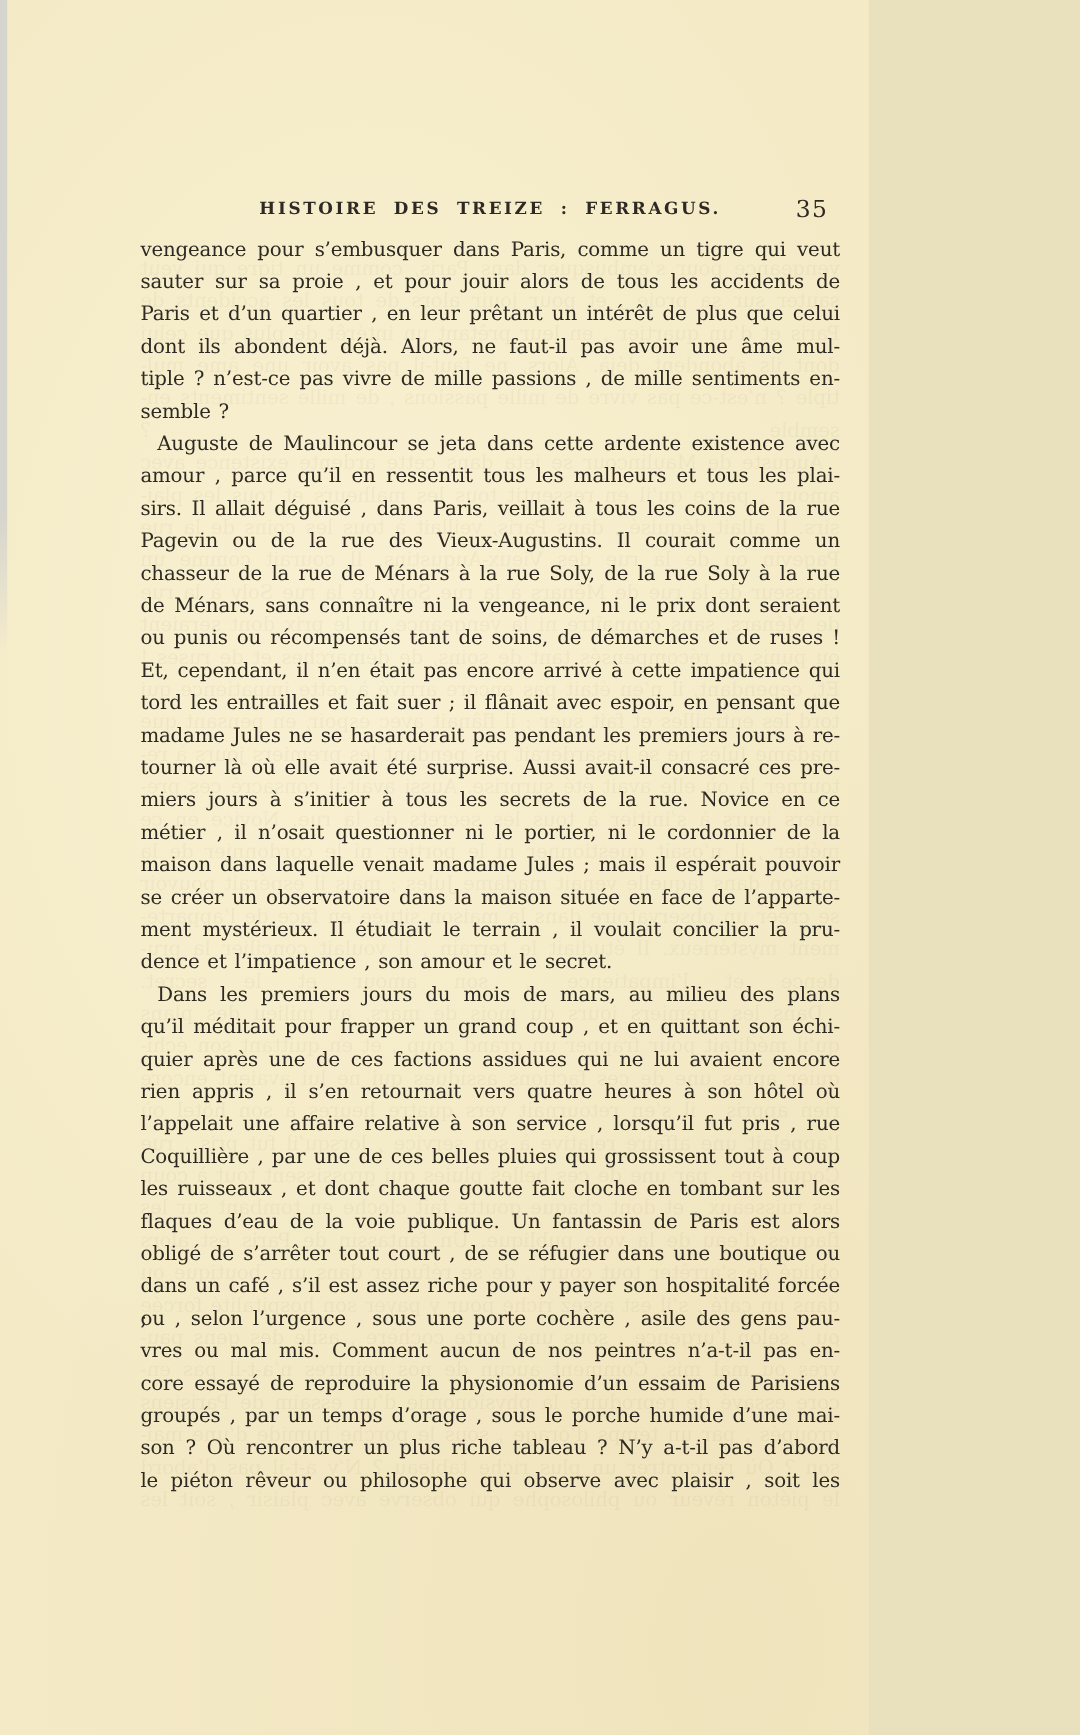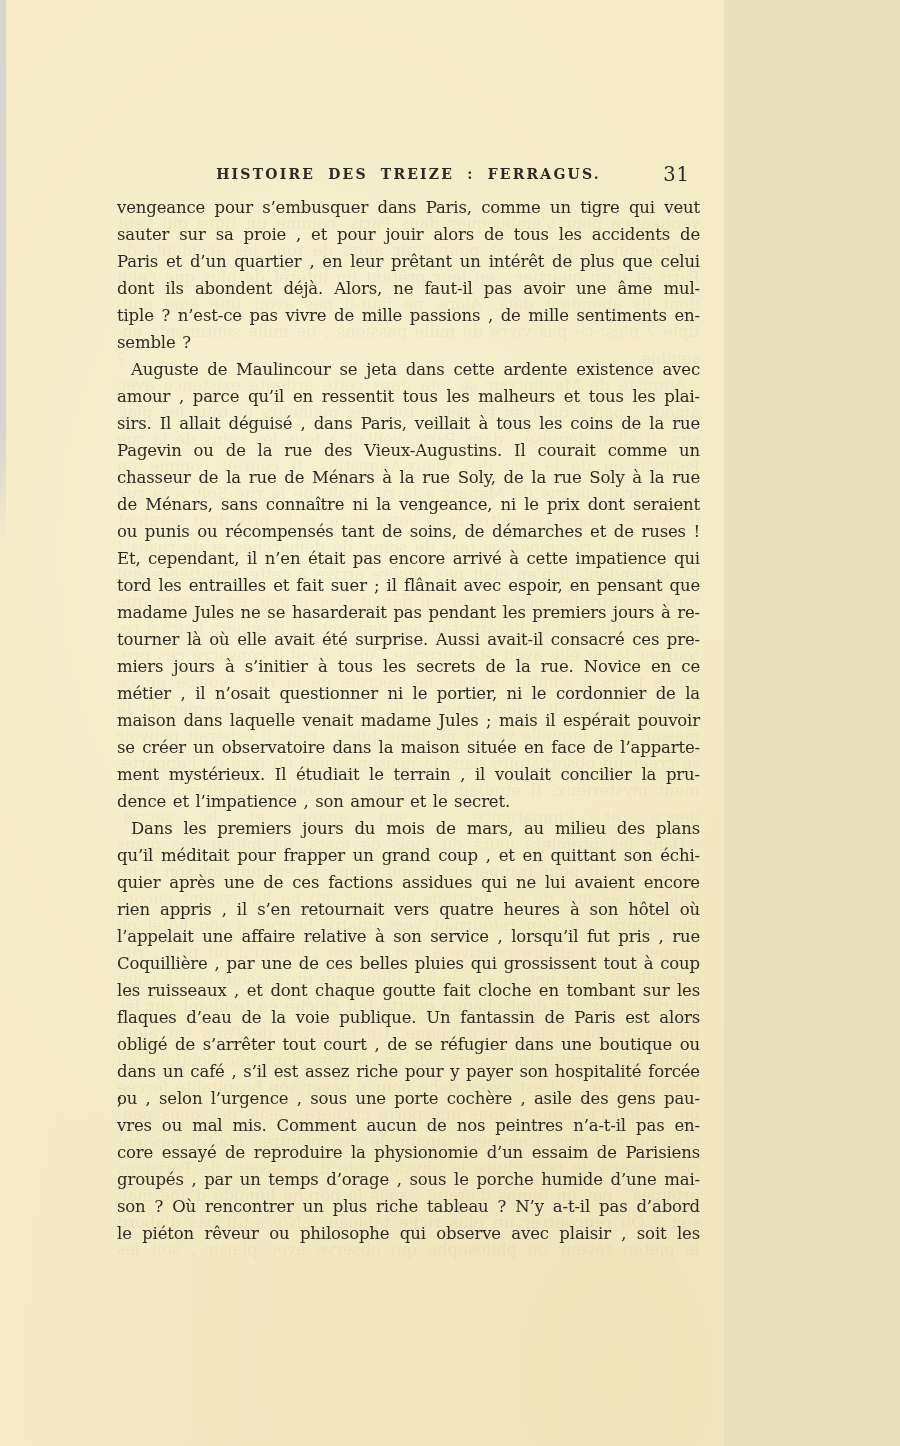--- a/index.html
+++ b/index.html
@@ -79,21 +79,21 @@
   .bleed .line{height:27px;line-height:27px;text-align:justify;text-align-last:justify;}
 </style>
 </head>
 <body>
 
 <div class="page">
   <div class="scan-edge"></div>
 
   <div class="header">
     <span class="running-title">HISTOIRE DES TREIZE : FERRAGUS.</span>
-    <span class="page-number">31</span>
+    <span class="page-number">35</span>
   </div>
 
   <div class="bleed" id="bleed">
       <div class="line">vengeance pour s’embusquer dans Paris, comme un tigre qui veut</div>
       <div class="line">sauter sur sa proie , et pour jouir alors de tous les accidents de</div>
       <div class="line">Paris et d’un quartier , en leur prêtant un intérêt de plus que celui</div>
       <div class="line">dont ils abondent déjà. Alors, ne faut-il pas avoir une âme mul-</div>
       <div class="line">tiple ? n’est-ce pas vivre de mille passions , de mille sentiments en-</div>
       <div class="line endline">semble ?</div>
       <div class="line indent">Auguste de Maulincour se jeta dans cette ardente existence avec</div>

